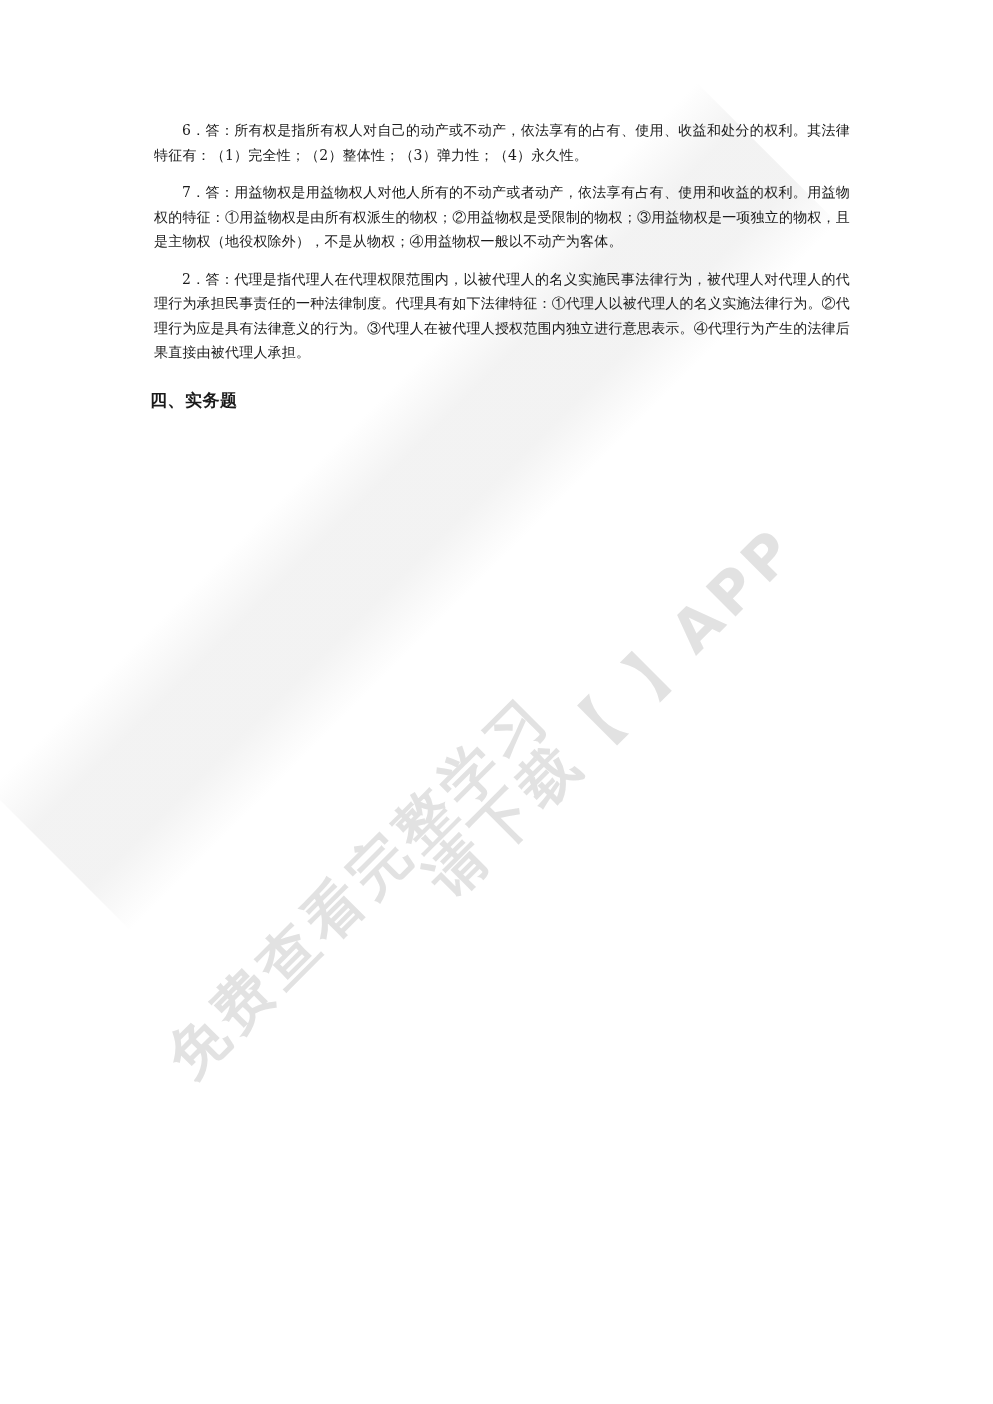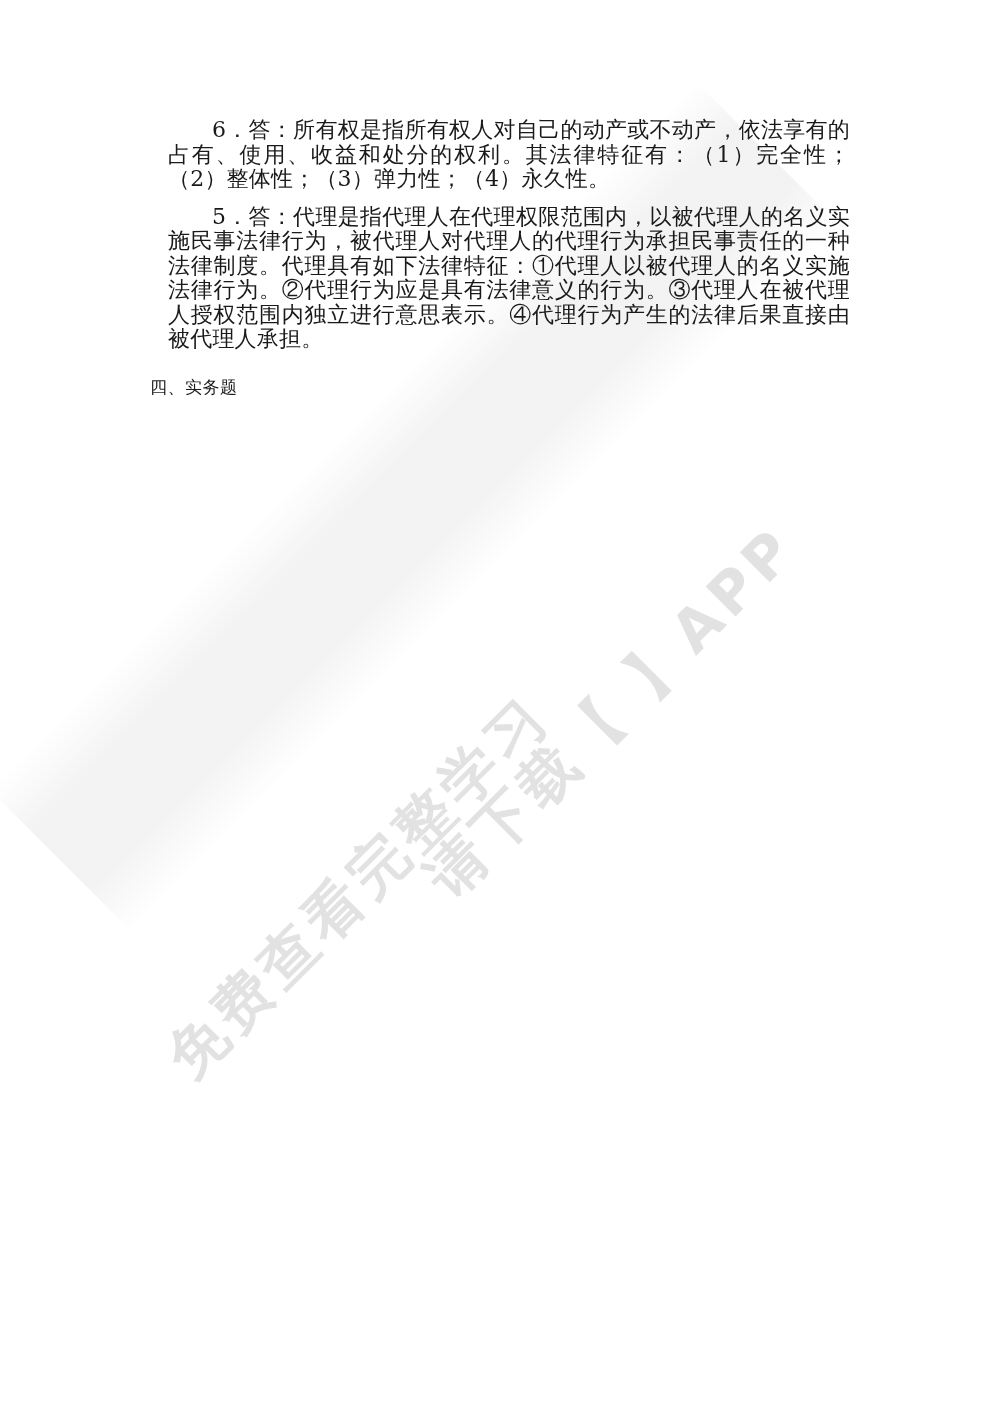--- a/index.html
+++ b/index.html
@@ -1,21 +1,21 @@
 <!DOCTYPE html>
 <html><head>
 <meta charset="utf-8">
 <style>
   html, body { margin: 0; padding: 0; background: #ffffff; }
   body { width: 993px; height: 1404px; position: relative; overflow: hidden;
          font-family: "DejaVu Serif", "Liberation Serif", serif; color: #1a1a1a; }
   .page { position: absolute; left: 150px; top: 118px; width: 700px; }
-  .para { font-size: 22px; line-height: 24.5px; text-indent: 2em; margin: 0 0 13px 18px;
+  .para { font-size: 14px; line-height: 24.5px; text-indent: 2em; margin: 0 0 13px 4px;
           text-align: justify; letter-spacing: 0.2px; }
-  .heading { font-family: "DejaVu Sans", "Liberation Sans", sans-serif; font-weight: normal;
+  .heading { font-family: "DejaVu Sans", "Liberation Sans", sans-serif; font-weight: bold;
              font-size: 17px; margin: 24px 0 18px 0; letter-spacing: 0.5px; }
   .watermark { position: absolute; left: 0; top: 0; width: 993px; height: 1404px; pointer-events: none; }
   .wm-band { position: absolute; left: 60px; top: 760px; width: 1000px; height: 200px;
              background: linear-gradient(180deg, rgba(230,230,230,0) 0%, rgba(225,225,225,0.55) 30%, rgba(225,225,225,0.55) 70%, rgba(230,230,230,0) 100%);
              transform: rotate(-45deg); transform-origin: left center; opacity: 0.75; }
   .wm-text { position: absolute; font-family: "DejaVu Sans", "Liberation Sans", sans-serif;
              font-weight: bold; color: rgba(190,190,190,0.45); transform: rotate(-45deg);
              transform-origin: left top; white-space: nowrap; }
   .wm-line1 { left: 150px; top: 1040px; font-size: 58px; letter-spacing: 6px; }
   .wm-line2 { left: 410px; top: 860px; font-size: 58px; letter-spacing: 6px; }
@@ -24,15 +24,16 @@
 <body>
 
 <div class="watermark">
   <div class="wm-band"></div>
   <div class="wm-text wm-line1">免费查看完整学习</div>
   <div class="wm-text wm-line2">请下载【 】APP</div>
 </div>
 
 <div class="page">
   <p class="para">6．答：所有权是指所有权人对自己的动产或不动产，依法享有的占有、使用、收益和处分的权利。其法律特征有：（1）完全性；（2）整体性；（3）弹力性；（4）永久性。</p>
-  <p class="para">5．答：代理是指代理人在代理权限范围内，以被代理人的名义实施民事法律行为，被代理人对代理人的代理行为承担民事责任的一种法律制度。代理具有如下法律特征：①代理人以被代理人的名义实施法律行为。②代理行为应是具有法律意义的行为。③代理人在被代理人授权范围内独立进行意思表示。④代理行为产生的法律后果直接由被代理人承担。</p>
+  <p class="para">7．答：用益物权是用益物权人对他人所有的不动产或者动产，依法享有占有、使用和收益的权利。用益物权的特征：①用益物权是由所有权派生的物权；②用益物权是受限制的物权；③用益物权是一项独立的物权，且是主物权（地役权除外），不是从物权；④用益物权一般以不动产为客体。</p>
+  <p class="para">2．答：代理是指代理人在代理权限范围内，以被代理人的名义实施民事法律行为，被代理人对代理人的代理行为承担民事责任的一种法律制度。代理具有如下法律特征：①代理人以被代理人的名义实施法律行为。②代理行为应是具有法律意义的行为。③代理人在被代理人授权范围内独立进行意思表示。④代理行为产生的法律后果直接由被代理人承担。</p>
   <div class="heading">四、实务题</div>
 </div>
 
 </body></html>

